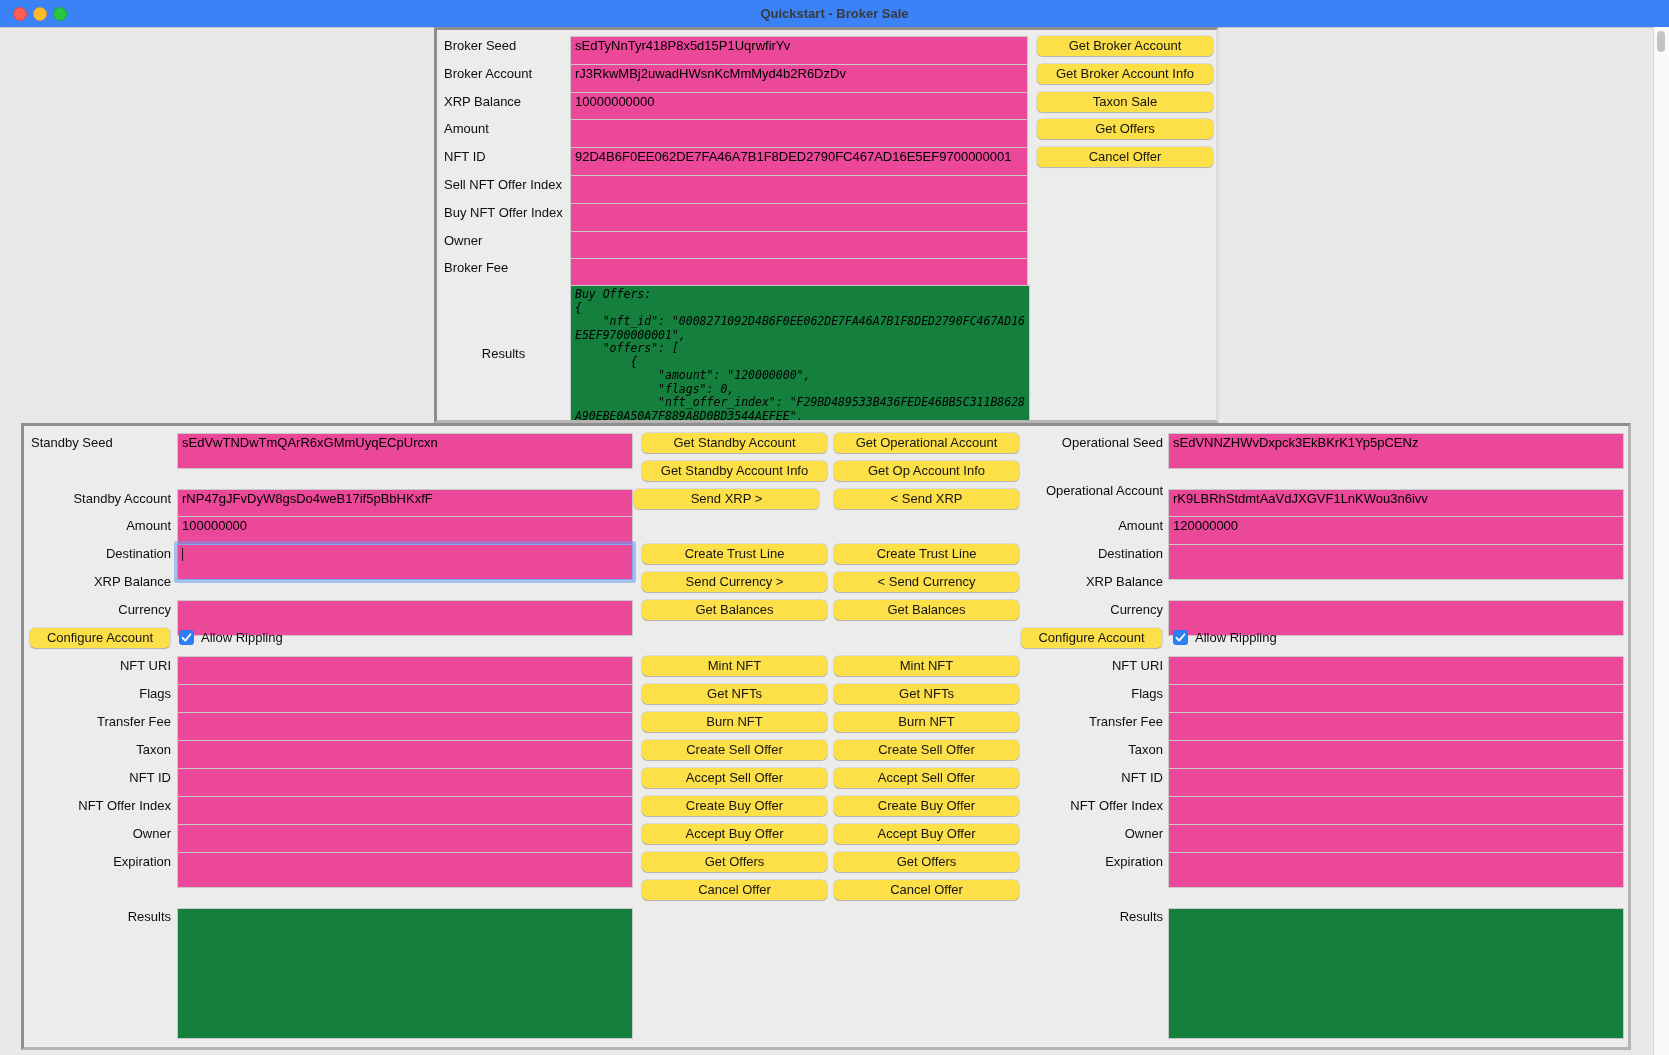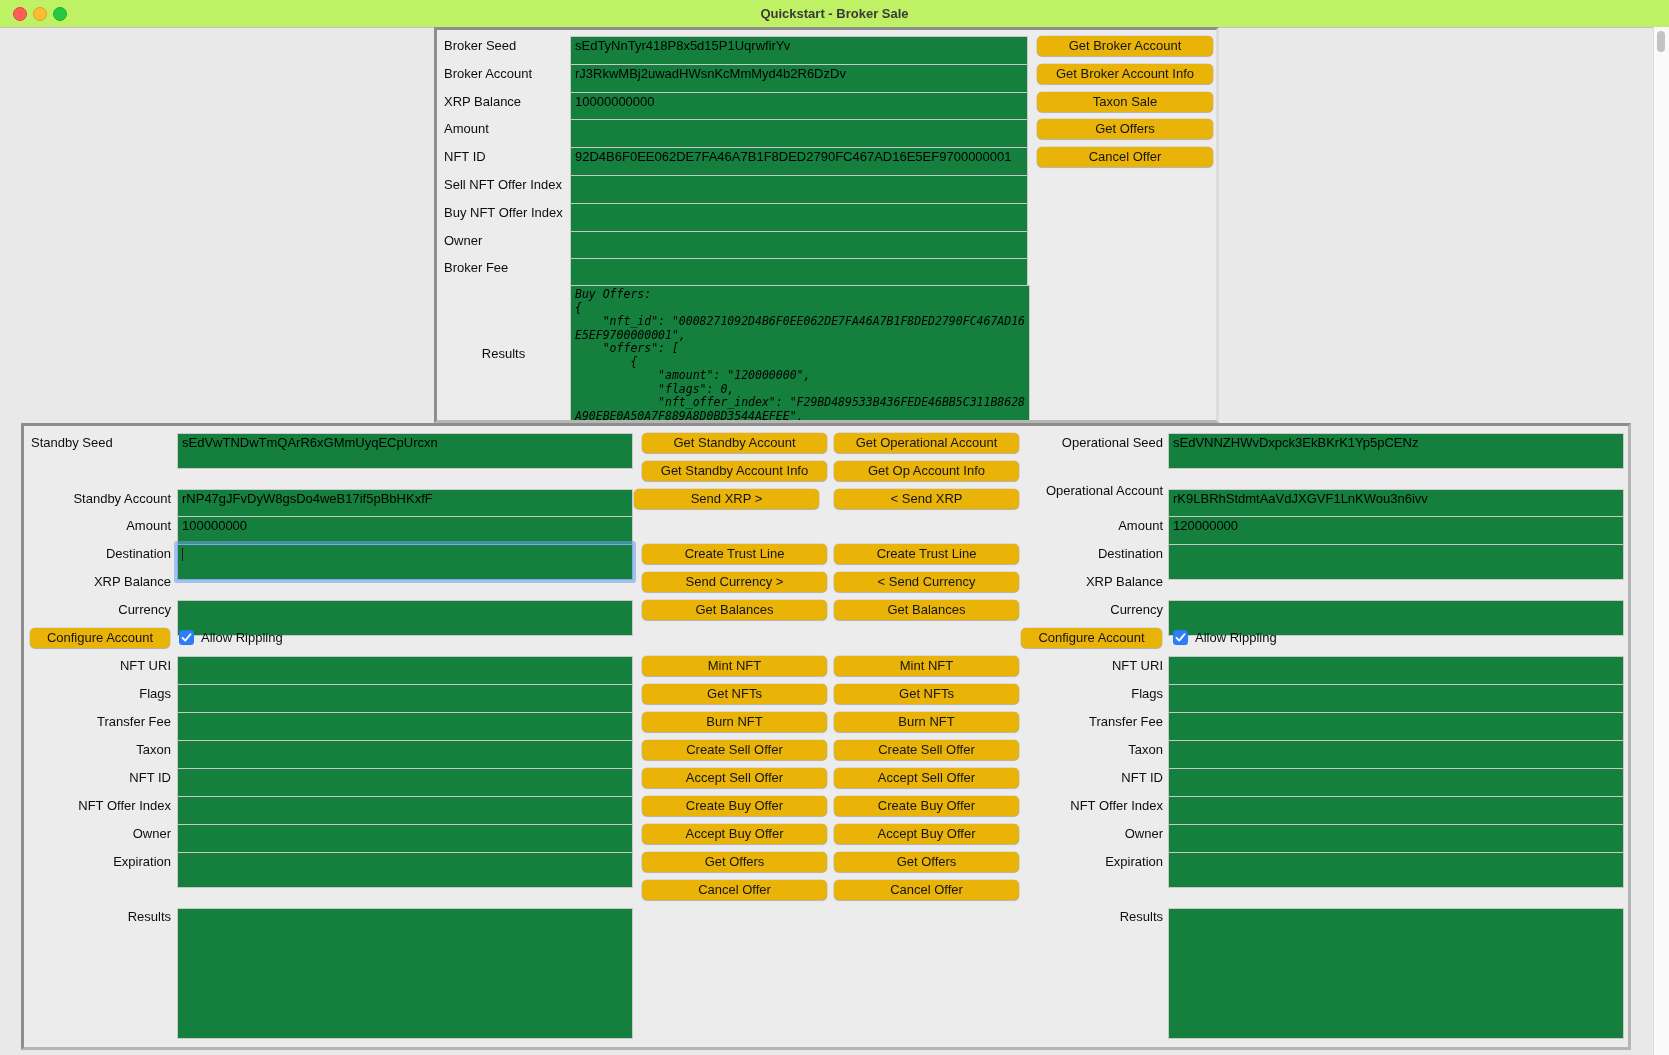--- a/index.html
+++ b/index.html
@@ -1,39 +1,39 @@
 <!DOCTYPE html>
 <html><head>
 <meta charset="utf-8">
 <style>
   html,body{margin:0;padding:0;background:#d0d0d0;}
   #app{position:relative;width:1669px;height:1055px;background:#e9e9e9;overflow:hidden;
        font-family:"Liberation Sans",sans-serif;color:#1a1a1a;}
   
-  .titlebar{position:absolute;left:0;top:0;width:1669px;height:27px;background:#bef264;
+  .titlebar{position:absolute;left:0;top:0;width:1669px;height:27px;background:#3b82f6;
             border-bottom:1px solid #cac2bc;display:flex;align-items:center;justify-content:center;}
   .title{font-size:13px;font-weight:bold;color:#3a3a3a;}
   .light{position:absolute;top:7px;width:12px;height:12px;border-radius:50%;}
   .light.red{left:13px;background:#ff5f57;border:0.5px solid #e0443e;}
   .light.yellow{left:33px;background:#febc2e;border:0.5px solid #d89e24;}
   .light.green{left:53px;background:#28c840;border:0.5px solid #1dad2b;}
   
   .panel{position:absolute;background:#ececec;box-sizing:border-box;overflow:hidden;
          border:3px solid #8e8e8e;border-right-color:#b5b5b5;border-bottom-color:#b5b5b5;}
   #broker-panel{left:434px;top:27px;width:785px;height:396px;border-right-color:#dcdcdc;}
   #accounts-panel{left:21px;top:423px;width:1610px;height:627px;}
   
   .lbl{position:absolute;height:18px;line-height:18px;font-size:13px;color:#0d0d0d;white-space:nowrap;}
   .lbl.r{text-align:right;}
-  .field{position:absolute;height:36px;box-sizing:border-box;background:#15803d;
+  .field{position:absolute;height:36px;box-sizing:border-box;background:#ec4899;
          border:1px solid #c9c9c9;border-radius:1px;font-size:13px;line-height:18px;
          padding:0 4px;white-space:nowrap;overflow:hidden;color:#000;}
   .field.focused{border:1px solid #7fa9ec;box-shadow:0 0 0 3px rgba(107,157,239,0.55);}
   .caret{position:absolute;left:4px;top:3px;width:1px;height:13px;background:#1c1c1c;}
-  .btn{position:absolute;height:20px;background:#eab308;border-radius:5px;
+  .btn{position:absolute;height:20px;background:#fde047;border-radius:5px;
        box-shadow:0 0 0 0.5px rgba(0,0,0,0.16),0 1px 1px rgba(0,0,0,0.18);
        font-size:13px;line-height:20px;text-align:center;color:#151515;white-space:nowrap;overflow:hidden;}
   .textarea{position:absolute;background:#15803d;border:1px solid #c9c9c9;box-sizing:border-box;font-style:italic;}
   .textarea pre{margin:0;padding:2px 4px;font-family:"DejaVu Sans Mono",monospace;
                 font-size:11.5px;line-height:13.5px;color:#000;}
   .checkbox{position:absolute;width:15px;height:15px;border-radius:3.5px;background:#2d7ff9;
             box-shadow:inset 0 0 0 0.5px rgba(0,0,0,0.1);}
   .checkbox svg{position:absolute;left:2px;top:2px;}
   
   .sb-track{position:absolute;left:1653px;top:27px;width:16px;height:1028px;background:#fafafa;

